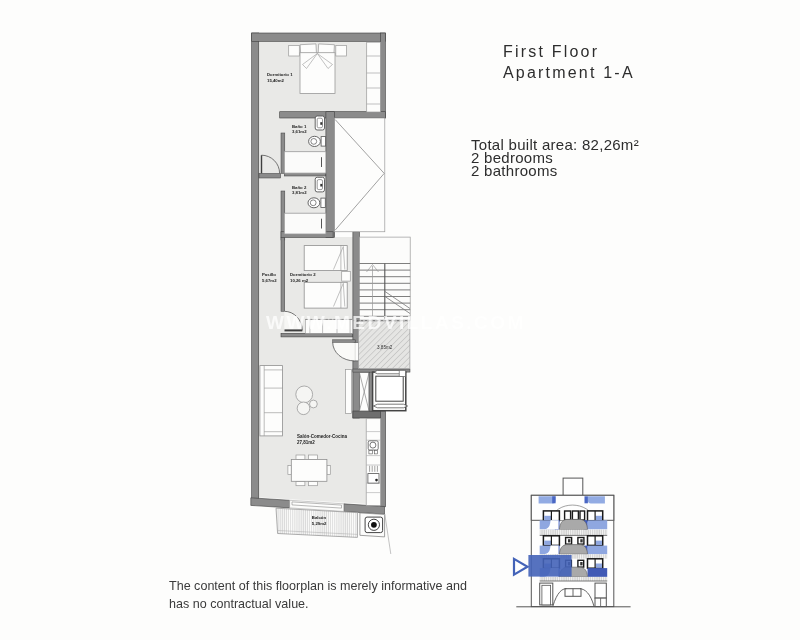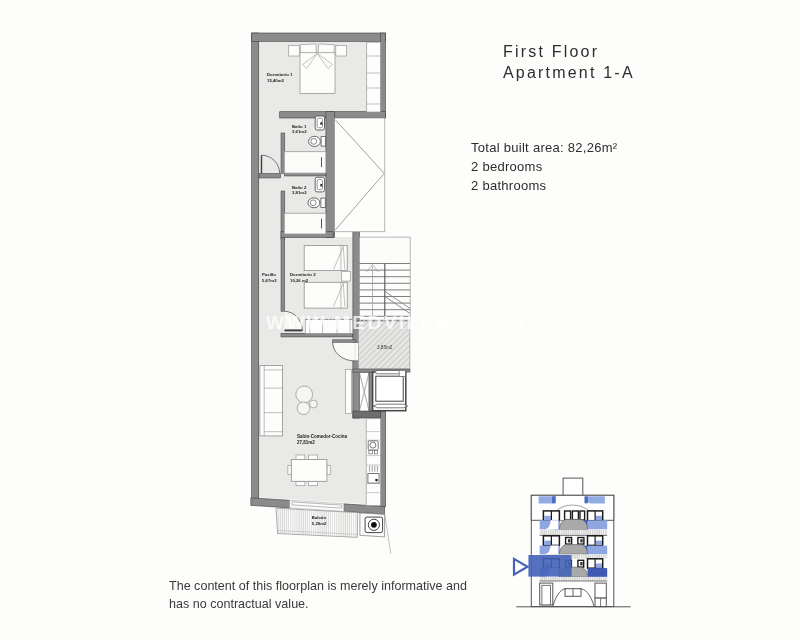--- a/index.html
+++ b/index.html
@@ -1,18 +1,18 @@
 <!DOCTYPE html>
 <html><head>
 <meta charset="utf-8">
 <style>
 html,body{margin:0;padding:0;background:#fdfdfc;width:800px;height:640px;overflow:hidden;}
 body{font-family:"Liberation Sans", sans-serif;position:relative;}
 .title{position:absolute;left:470px;top:42px;font-size:16px;letter-spacing:2.2px;color:#2d2d2d;line-height:20.6px;white-space:nowrap;margin-left:33px;}
-.details{position:absolute;left:471px;top:138px;font-size:13px;letter-spacing:0.28px;color:#2d2d2d;line-height:19px;white-space:nowrap;}
+.details{position:absolute;left:471px;top:138px;font-size:15px;letter-spacing:0.28px;color:#2d2d2d;line-height:13px;white-space:nowrap;}
 .disclaimer{position:absolute;left:169px;top:577px;font-size:13.5px;color:#3a3a3a;line-height:17.5px;transform:scaleX(0.93);transform-origin:left top;white-space:nowrap;}
 .wm{position:absolute;left:266px;top:312px;font-size:19px;font-weight:bold;letter-spacing:2.5px;color:rgba(255,255,255,0.75);white-space:nowrap;}
 </style>
 </head>
 <body>
 <svg width="800" height="640" viewBox="0 0 800 640" style="position:absolute;left:0;top:0;">
 <defs>
 <pattern id="hatchd" width="4.2" height="4.2" patternUnits="userSpaceOnUse" patternTransform="rotate(-45)">
   <rect width="4.2" height="4.2" fill="#e5e5e3"></rect>
   <line x1="0" y1="0" x2="4.2" y2="0" stroke="#9f9f9f" stroke-width="0.7"></line>

